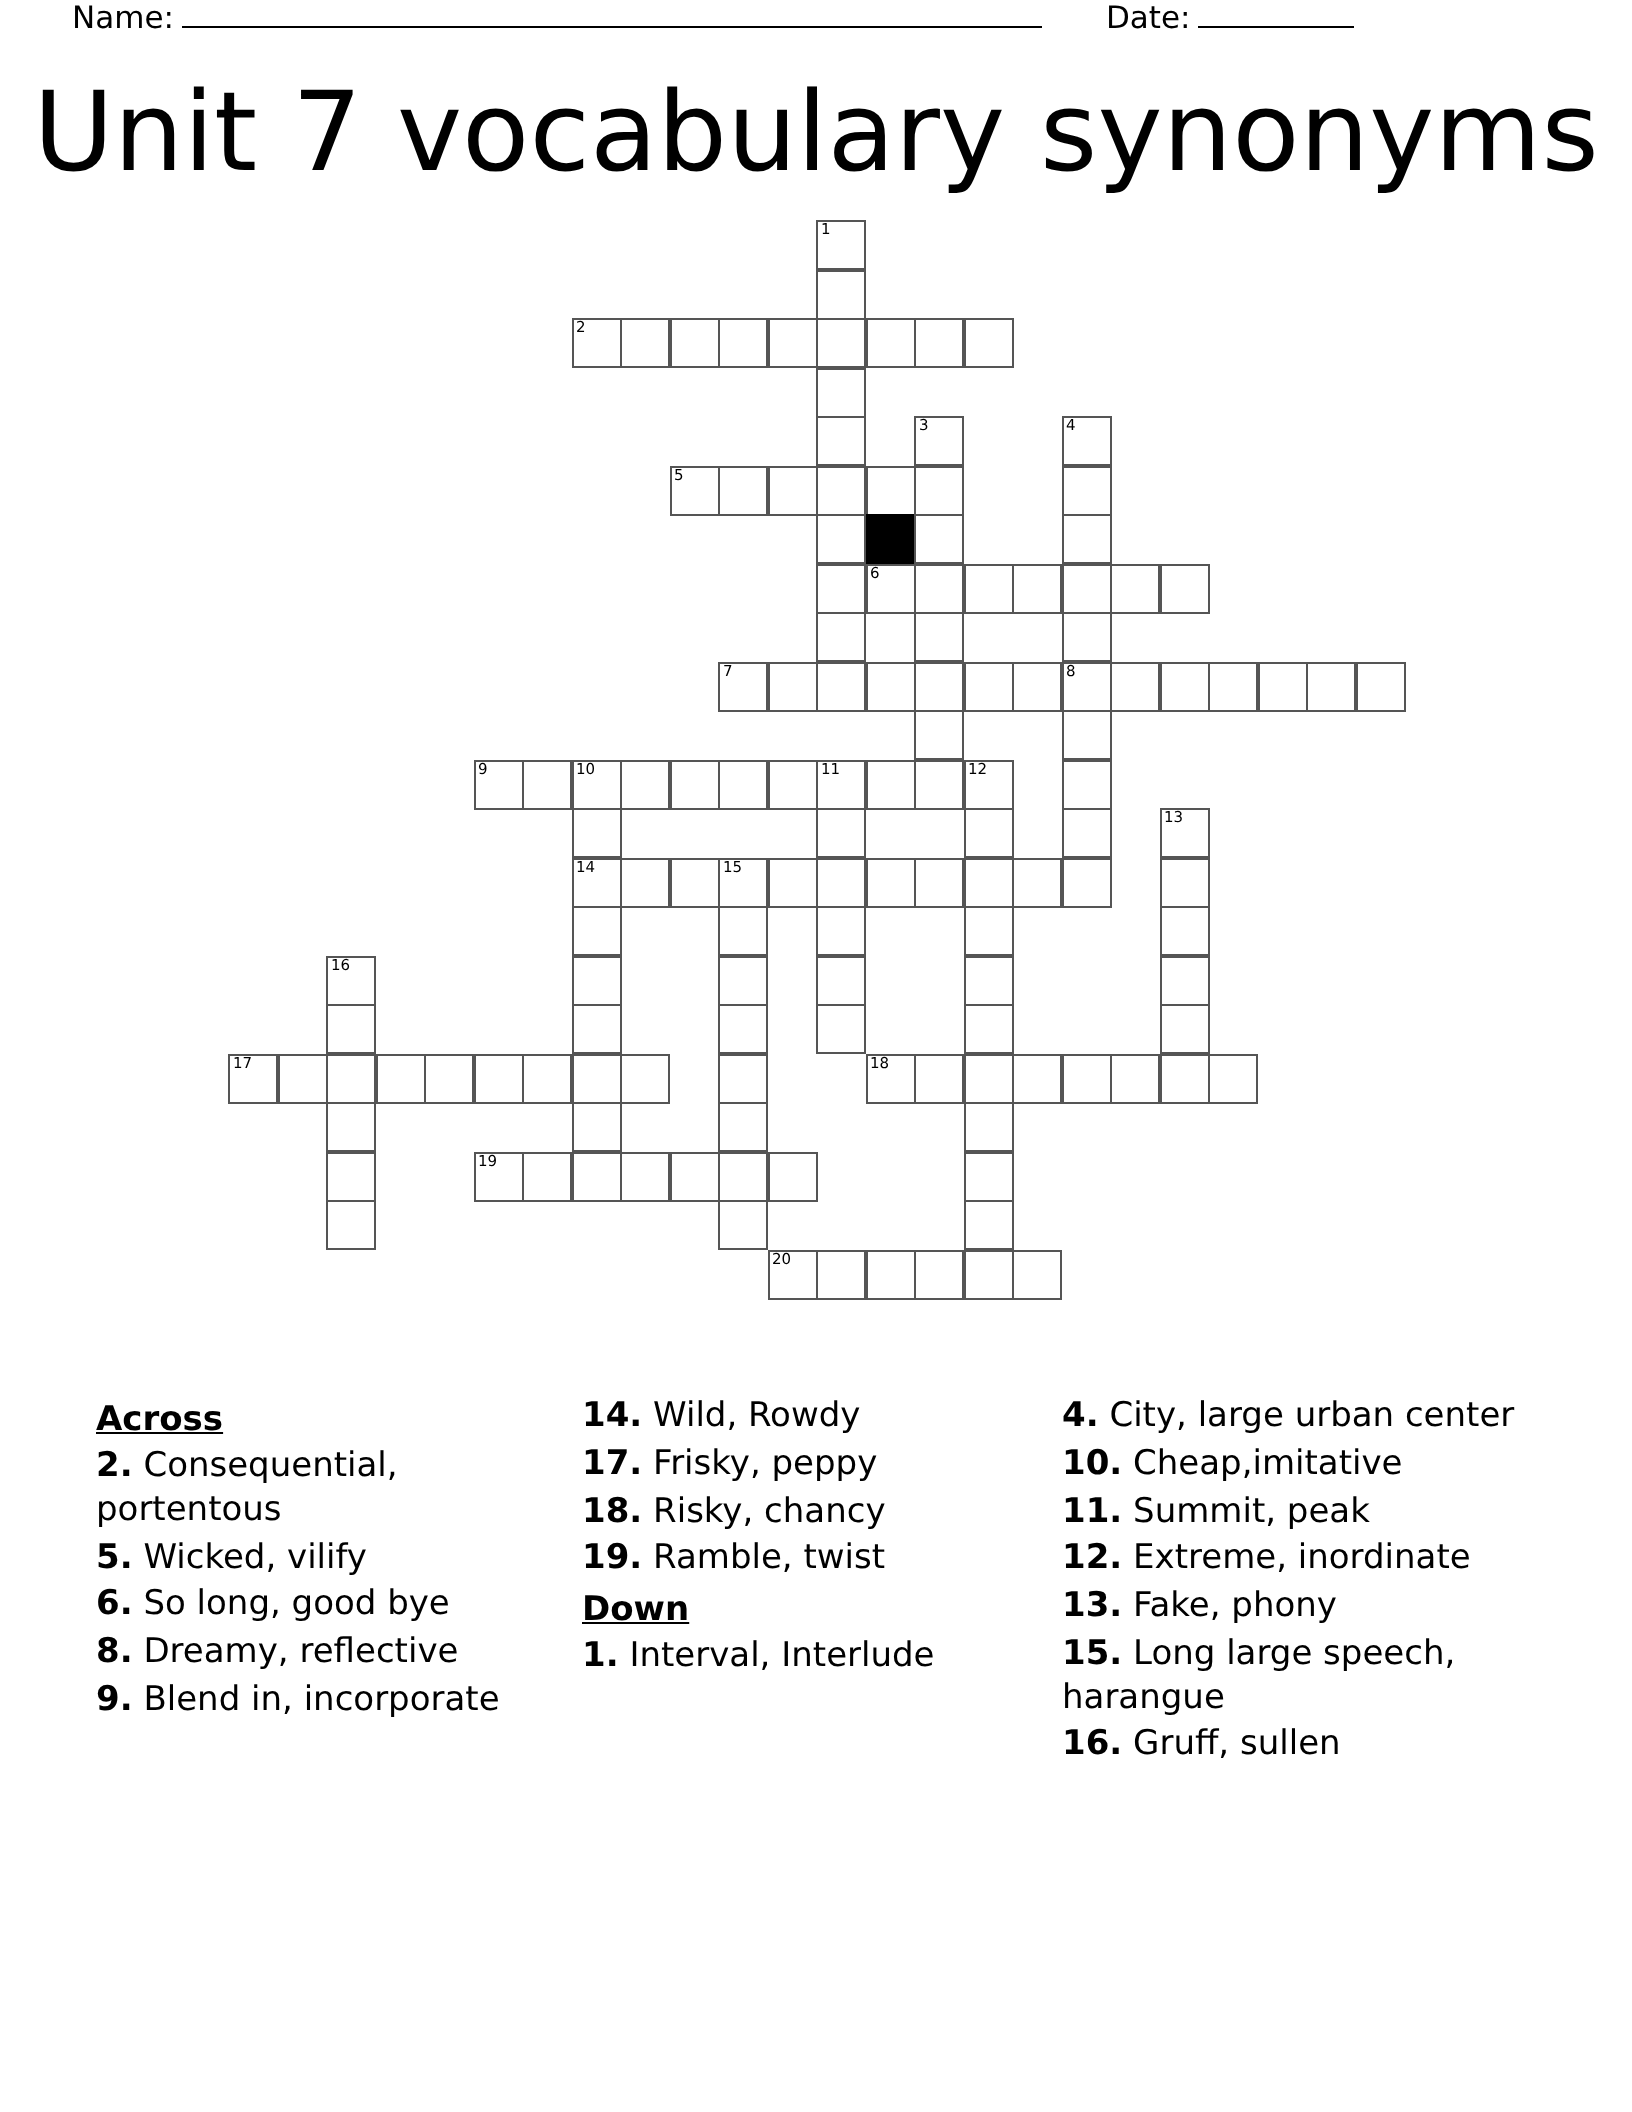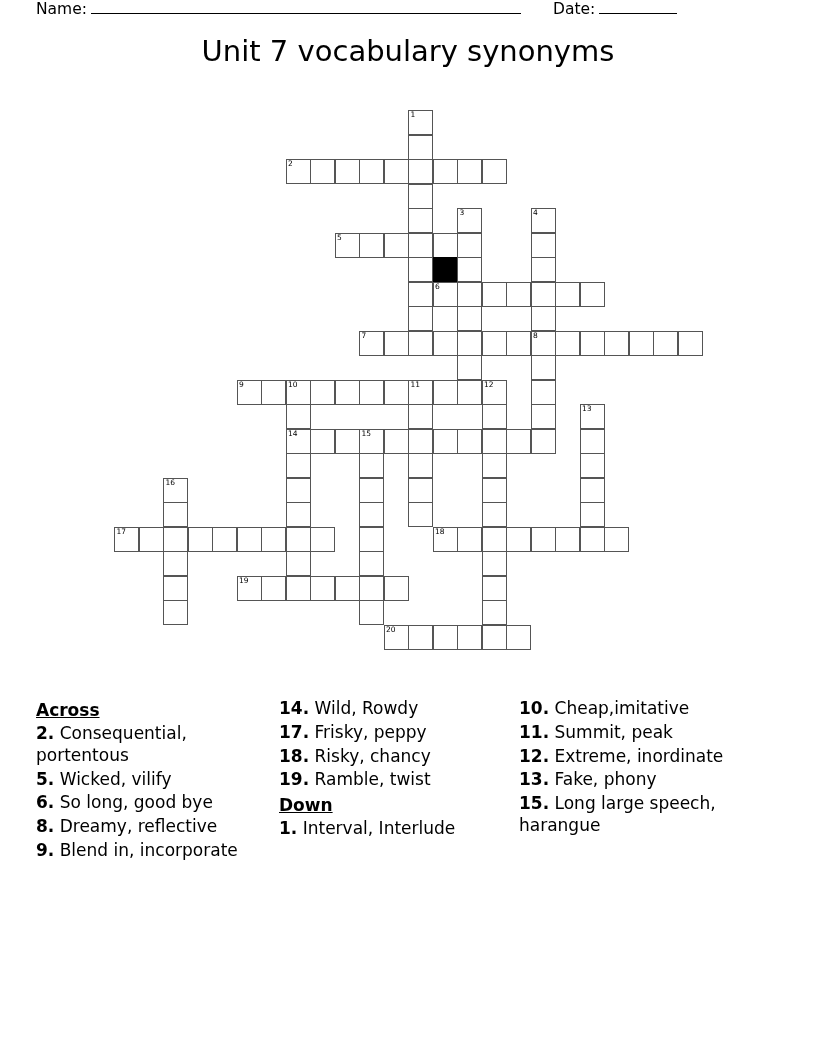--- a/index.html
+++ b/index.html
@@ -44,21 +44,21 @@
   }
   .nd-spacer { flex: 0 0 28px; }
 
   
   .title {
     position: absolute;
     left: 0;
     top: 36px;
     width: 816px;
     text-align: center;
-    font-size: 29px;
+    font-size: 55px;
     font-weight: 400;
     letter-spacing: 0px;
     line-height: 1.1;
   }
 
   
   #grid-wrap {
     position: absolute;
     left: 0px;
     top: 0px;
@@ -84,21 +84,21 @@
     font-size: 7.5px;
     line-height: 8px;
     font-family: "DejaVu Sans", sans-serif;
     color: #000;
     pointer-events: none;
   }
 
   
   #clues {
     position: absolute;
-    left: 36px;
+    left: 48px;
     top: 698px;
     width: 730px;
     display: flex;
     gap: 0px;
     align-items: flex-start;
   }
   .clue-col {
     width: 243px;
     padding-right: 8px;
     box-sizing: border-box;
@@ -325,19 +325,21 @@
     </div>
   <div class="clue-col col2">
       <div class="clue"><b>14.</b><span> Wild, Rowdy</span></div>
       <div class="clue"><b>17.</b><span> Frisky, peppy</span></div>
       <div class="clue"><b>18.</b><span> Risky, chancy</span></div>
       <div class="clue"><b>19.</b><span> Ramble, twist</span></div>
       <div class="section-head">Down</div>
       <div class="clue"><b>1.</b><span> Interval, Interlude</span></div>
     </div>
   <div class="clue-col col3">
+      <div class="clue"><b>4.</b><span> City, large urban center</span></div>
       <div class="clue"><b>10.</b><span> Cheap,imitative</span></div>
       <div class="clue"><b>11.</b><span> Summit, peak</span></div>
       <div class="clue"><b>12.</b><span> Extreme, inordinate</span></div>
       <div class="clue"><b>13.</b><span> Fake, phony</span></div>
       <div class="clue"><b>15.</b><span> Long large speech, harangue</span></div>
+      <div class="clue"><b>16.</b><span> Gruff, sullen</span></div>
     </div>
 </div>
 
 </body></html>

